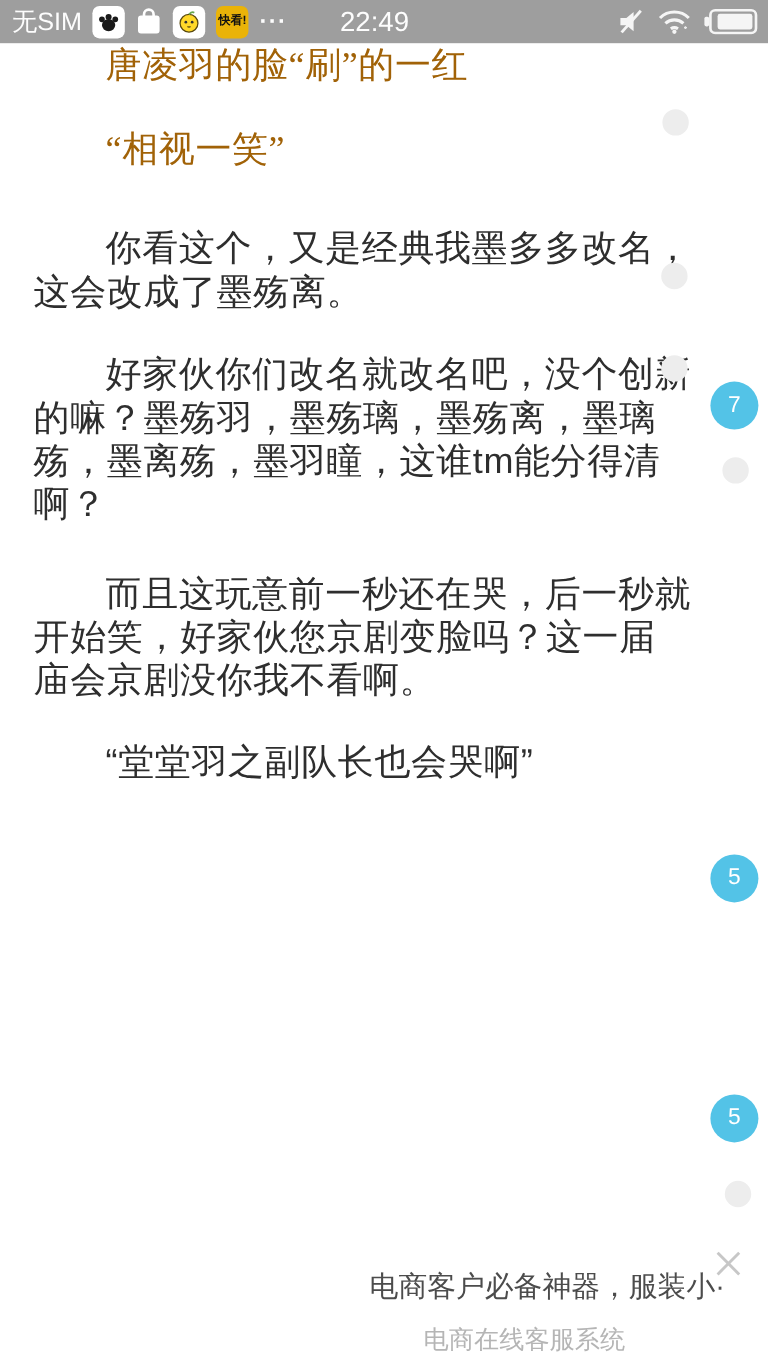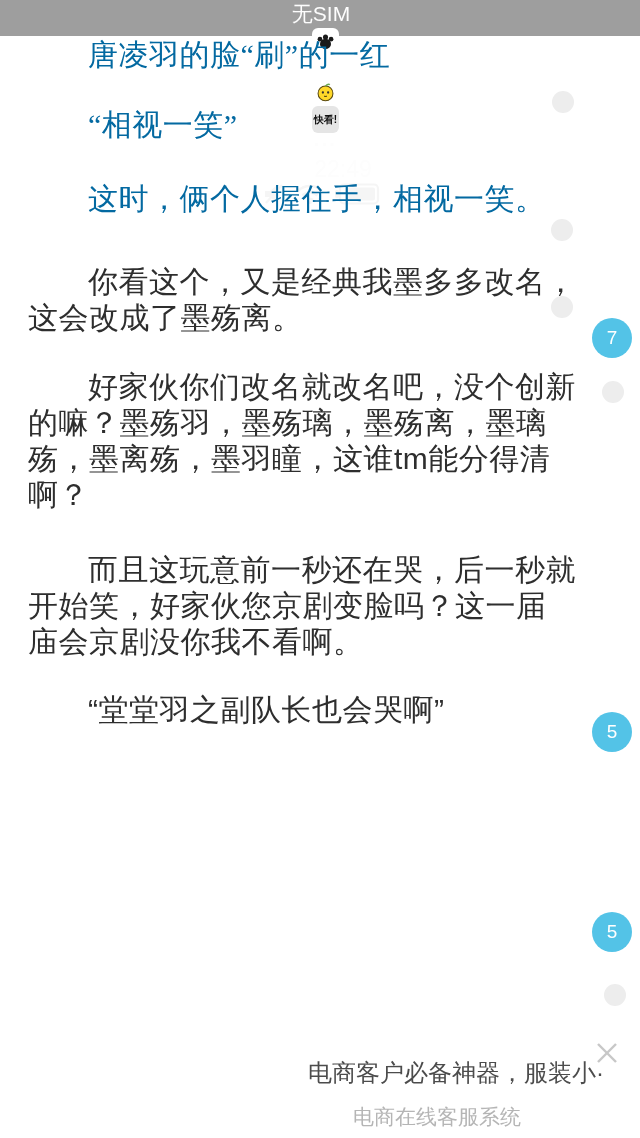--- a/index.html
+++ b/index.html
@@ -5,41 +5,41 @@
   html,body{margin:0;padding:0;}
   body{
     width:640px;height:1138px;position:relative;overflow:hidden;
     background:#ffffff;
     font-family:"Liberation Sans", sans-serif;
   }
   
   .status-bar{
     position:absolute;top:0;left:0;width:640px;height:36px;
     background:#9e9e9e;display:flex;align-items:center;
-    color:#fdfdfd;box-sizing:border-box;padding:0 8px 0 10px;flex-direction:column;
+    color:#fdfdfd;box-sizing:border-box;padding:0 8px 0 10px;
   }
   .sb-carrier{font-size:21px;letter-spacing:0;}
   .sb-appicon{width:27px;height:27px;border-radius:6px;margin-left:9px;
     display:flex;align-items:center;justify-content:center;flex:0 0 auto;}
   .sb-appicon.white{background:#ffffff;}
-  .sb-appicon.yellow{background:#e5e5e5;}
+  .sb-appicon.yellow{background:#eab308;}
   .sb-kuaikan-text{font-size:10px;font-weight:bold;color:#111;line-height:1;}
   .sb-bagicon{margin-left:9px;display:flex;align-items:center;}
   .sb-more{font-size:20px;font-weight:bold;margin-left:9px;letter-spacing:1px;}
   .sb-time{font-size:23px;margin-left:44px;}
   .sb-spacer{flex:1;}
   .sb-right{display:flex;align-items:center;gap:10px;}
   
   .content{
     position:absolute;top:36px;left:0;width:640px;box-sizing:border-box;
     padding:0 64px 0 28px;
   }
   .excerpt p{
     margin:0;font-family:"Liberation Serif", serif;
-    font-size:30px;line-height:50px;color:#0369a1;
+    font-size:30px;line-height:50px;color:#a16207;
     text-indent:2em;letter-spacing:0.5px;
   }
   .excerpt p.ex-0{margin-top:-6px;}
   .excerpt p.ex-1{margin-top:28px;}
   .excerpt p.ex-2{margin-top:20px;}
   .excerpt p.ex-3{margin-top:24px;}
   .post p{
     margin:0;font-size:30px;line-height:36px;color:#2e2e2e;
     text-indent:2em;letter-spacing:0.5px;
   }
@@ -136,21 +136,20 @@
       <rect x="6" y="1.5" width="38" height="19" rx="4" fill="none" stroke="#f5f5f5" stroke-width="2.2"></rect>
       <rect x="12" y="4.5" width="29" height="13" rx="2" fill="#f5f5f5"></rect>
     </svg>
   </span>
 </div>
 
 <div class="content">
   <div class="excerpt">
     <p class="ex-0">唐凌羽的脸“刷”的一红</p>
     <p class="ex-2">“相视一笑”</p>
-    <p class="ex-3">这时，俩个人握住手，相视一笑。</p>
   </div>
 
   <div class="post">
     <p class="po-0">你看这个，又是经典我墨多多改名，这会改成了墨殇离。</p>
     <p class="po-1">好家伙你们改名就改名吧，没个创新的嘛？墨殇羽，墨殇璃，墨殇离，墨璃殇，墨离殇，墨羽瞳，这谁tm能分得清啊？</p>
     <p class="po-2">而且这玩意前一秒还在哭，后一秒就开始笑，好家伙您京剧变脸吗？这一届庙会京剧没你我不看啊。</p>
     <p class="po-3">“堂堂羽之副队长也会哭啊”</p>
   </div>
 </div>
 

